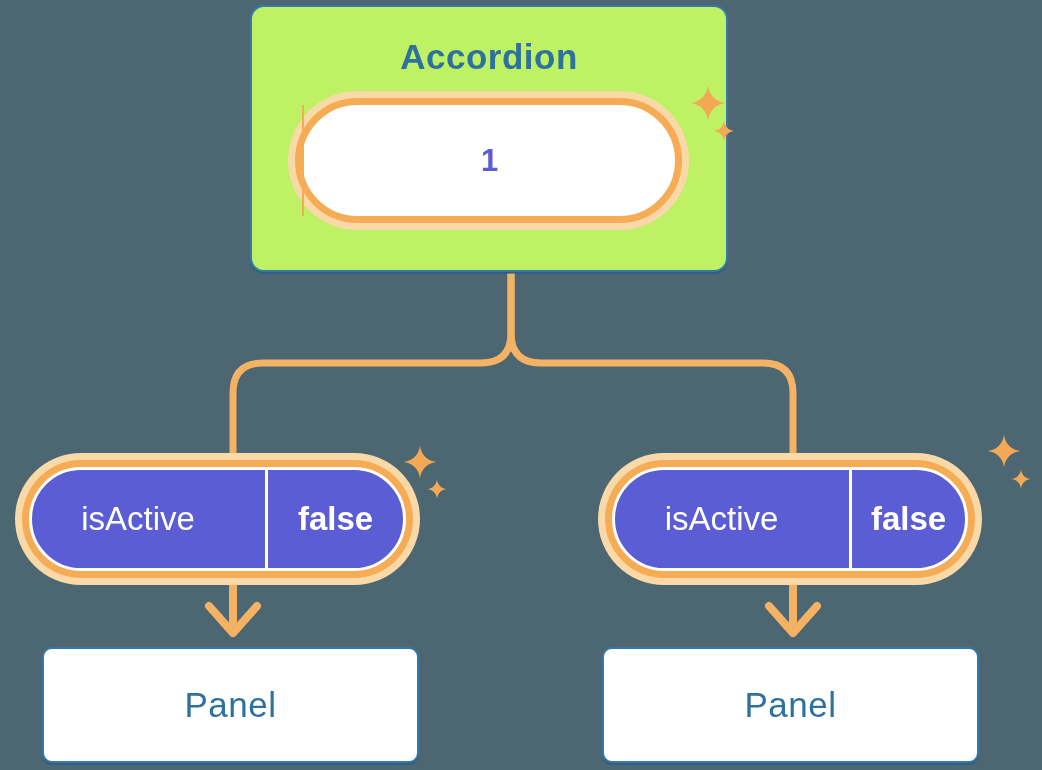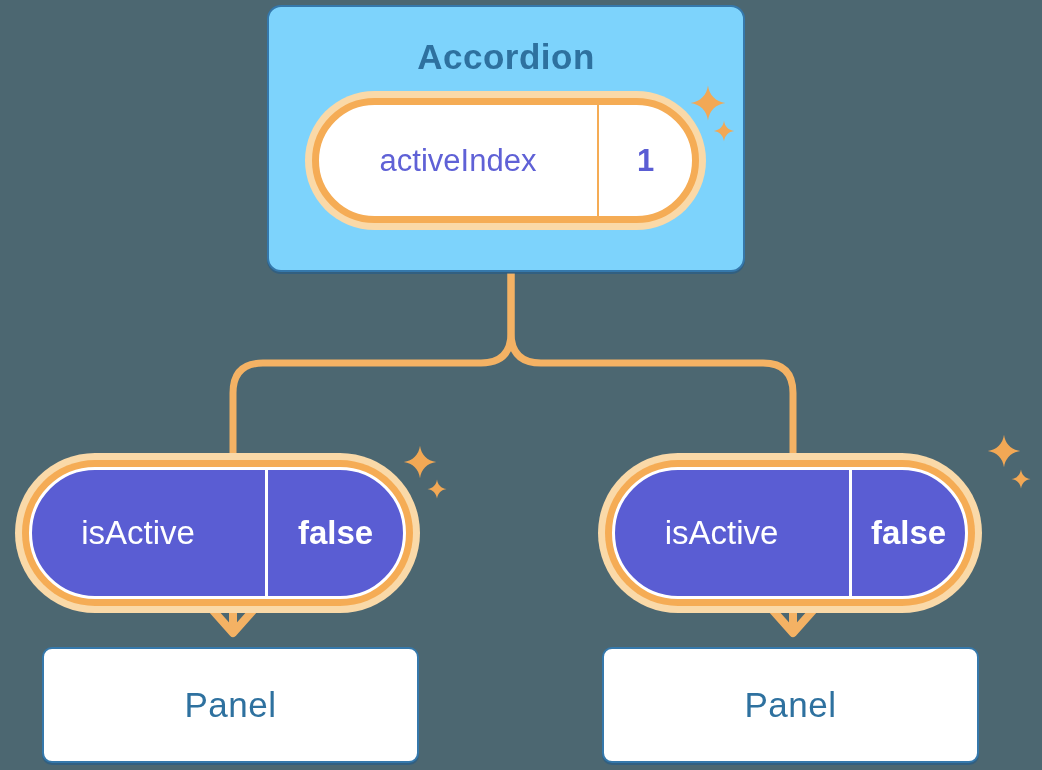--- a/index.html
+++ b/index.html
@@ -11,23 +11,23 @@
     overflow:hidden;
     font-family:"Liberation Sans", sans-serif;
   }
   .layer { position:absolute; left:0; top:0; width:1042px; height:770px; }
   .layer.behind { z-index:1; }
   .layer.above  { z-index:3; pointer-events:none; }
 
   
   .root-card {
     position:absolute; z-index:2;
-    left:267px; top:5px; width:478px; height:267px;
+    left:250px; top:5px; width:478px; height:267px;
     box-sizing:border-box;
-    background:#7dd3fc;
+    background:#bef264;
     border:2px solid #3578AB;
     border-radius:14px;
     box-shadow:0 2px 0 rgba(30,90,140,.55);
   }
   .root-title {
     margin-top:30px;
     text-align:center;
     font-size:35px; font-weight:600;
     color:#2E719F;
     letter-spacing:.5px;
@@ -52,21 +52,21 @@
     flex:1 1 auto;
     border-left:2px solid #F5AC55;
     display:flex; align-items:center; justify-content:center;
     font-size:31px; font-weight:700; color:#5A5DD3;
   }
 
   
   .child-pill {
     position:absolute; z-index:2;
     box-sizing:border-box;
-    height:132px;
+    height:104px;
     background:#5A5DD3;
     border:3px solid #FFFFFF;
     border-radius:999px;
     box-shadow:0 0 0 7px #F5AC55, 0 0 0 14px #FAD9A8;
     display:flex; align-items:stretch;
     color:#FFFFFF;
   }
   .child-pill.left  { left:29px;  top:467px; width:377px; }
   .child-pill.right { left:612px; top:467px; width:356px; }
   .child-pill .pill-label {
@@ -110,21 +110,20 @@
       <path d="M233 586 V629" stroke-width="8" stroke-linecap="round"></path>
       <path d="M209 606 L233 633 L257 606" stroke-width="8" stroke-linecap="round" stroke-linejoin="round"></path>
       <path d="M793 586 V629" stroke-width="8" stroke-linecap="round"></path>
       <path d="M769 606 L793 633 L817 606" stroke-width="8" stroke-linecap="round" stroke-linejoin="round"></path>
     </g>
   </svg>
 
   <div class="root-card">
     <div class="root-title">Accordion</div>
     <div class="state-pill">
-      <div class="pill-label">activeIndex</div>
       <div class="pill-value">1</div>
     </div>
   </div>
 
   <div class="child-pill left">
     <div class="pill-label">isActive</div>
     <div class="pill-value">false</div>
   </div>
 
   <div class="child-pill right">

